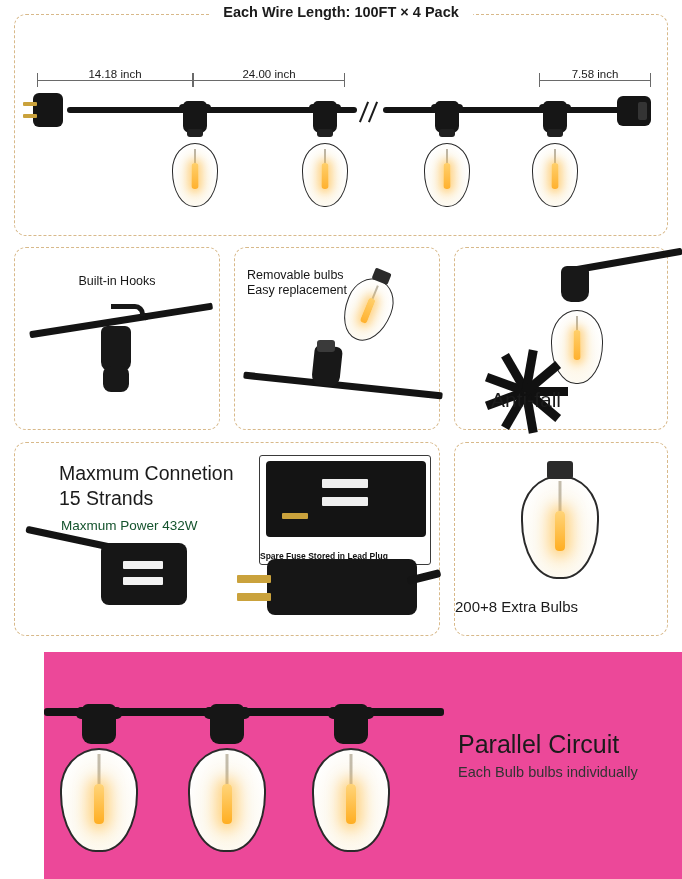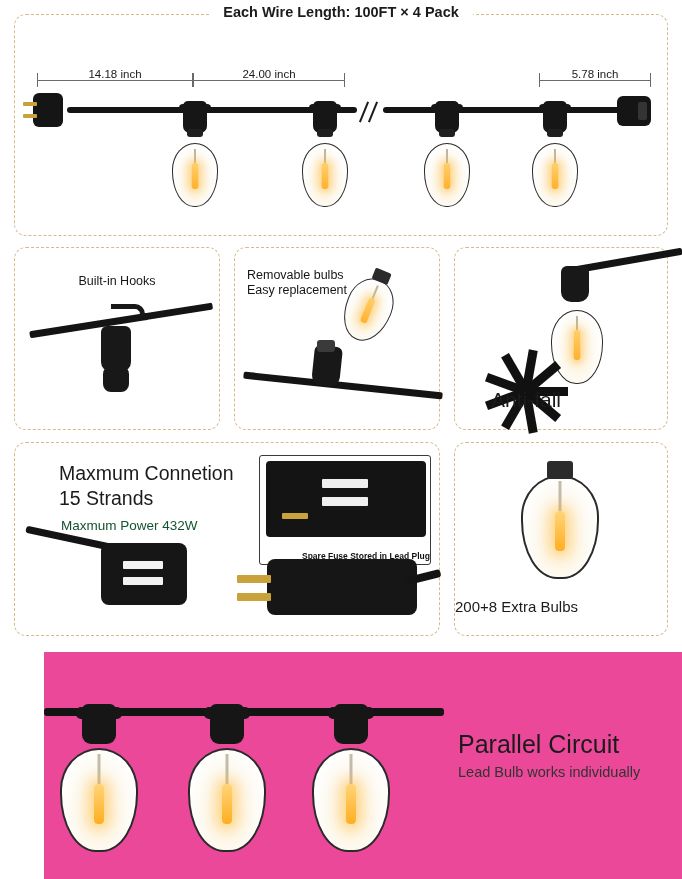--- a/index.html
+++ b/index.html
@@ -187,21 +187,21 @@
   .fuse-callout .slotB {
     position: absolute; left: 56px; top: 36px; width: 46px; height: 9px;
     background: #efefef; border-radius: 1px;
   }
   .fuse-callout .prongY {
     position: absolute; left: 16px; top: 52px; width: 26px; height: 6px;
     background: #caa23c; border-radius: 1px;
   }
   .fuse-callout .cap {
     position: absolute; left: 0; bottom: 3px; width: 100%;
-    text-align: right; font-size: 8.5px; font-weight: bold; color: #111;
+    text-align: left; font-size: 8.5px; font-weight: bold; color: #111;
   }
   .callout-line {
     position: absolute; left: 276px; top: 122px; width: 0; height: 36px;
     border-left: 1px solid #3a3a3a;
   }
   .callout-line:after {
     content: ""; position: absolute; left: -4px; bottom: -1px;
     border-left: 4px solid transparent; border-right: 4px solid transparent;
     border-top: 7px solid #3a3a3a;
   }
@@ -296,21 +296,21 @@
     <div class="dimrow" id="dim-b">
       <div class="line"></div>
       <div class="cap-l"></div>
       <div class="cap-r"></div>
       <div class="lbl">24.00 inch</div>
     </div>
     <div class="dimrow" id="dim-c">
       <div class="line"></div>
       <div class="cap-l"></div>
       <div class="cap-r"></div>
-      <div class="lbl">5.78 inch</div>
+      <div class="lbl">7.58 inch</div>
     </div>
 
     <div class="cable" style="left:52px; top:92px; width:290px; height:6px;"></div>
     <div class="cable" style="left:368px; top:92px; width:250px; height:6px;"></div>
 
     <div class="plug" style="left:8px; top:78px;">
       <div class="body"></div>
       <div class="prong p1"></div>
       <div class="prong p2"></div>
     </div>
@@ -454,16 +454,16 @@
     </div>
 
     <div class="big-socket" style="left:290px; top:52px;"></div>
     <div class="big-bulb" style="left:268px; top:78px;">
       <div class="glass"></div>
       <div class="stem"></div>
       <div class="fil"></div>
     </div>
 
     <div id="banner-title">Parallel Circuit</div>
-    <div id="banner-sub">Lead Bulb works individually</div>
+    <div id="banner-sub">Each Bulb bulbs individually</div>
   </div>
 
 </div>
 
 </body></html>

